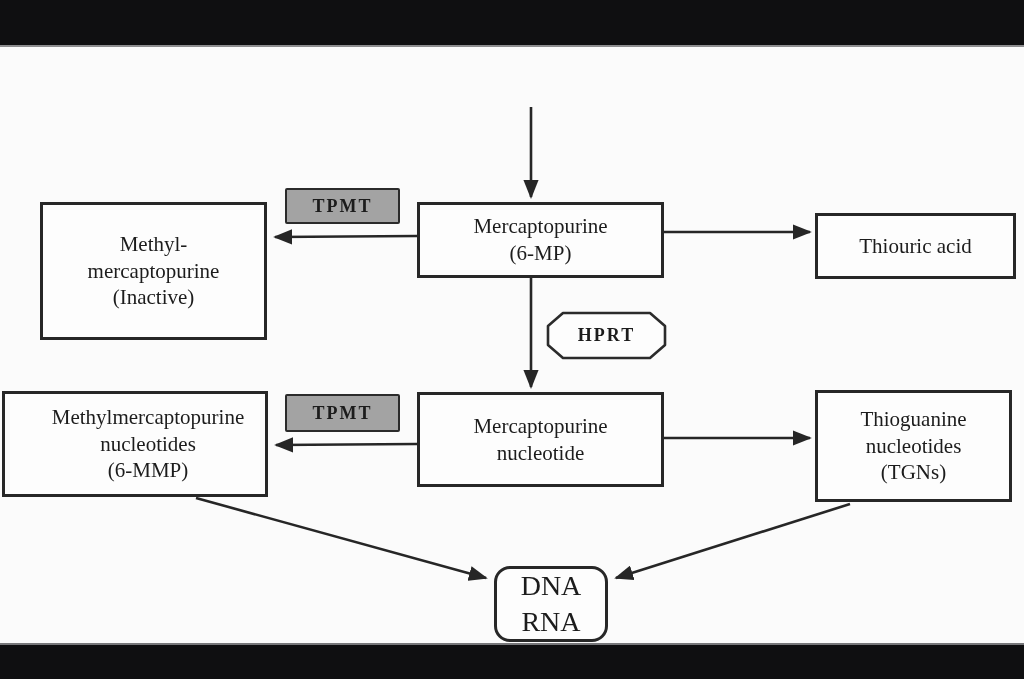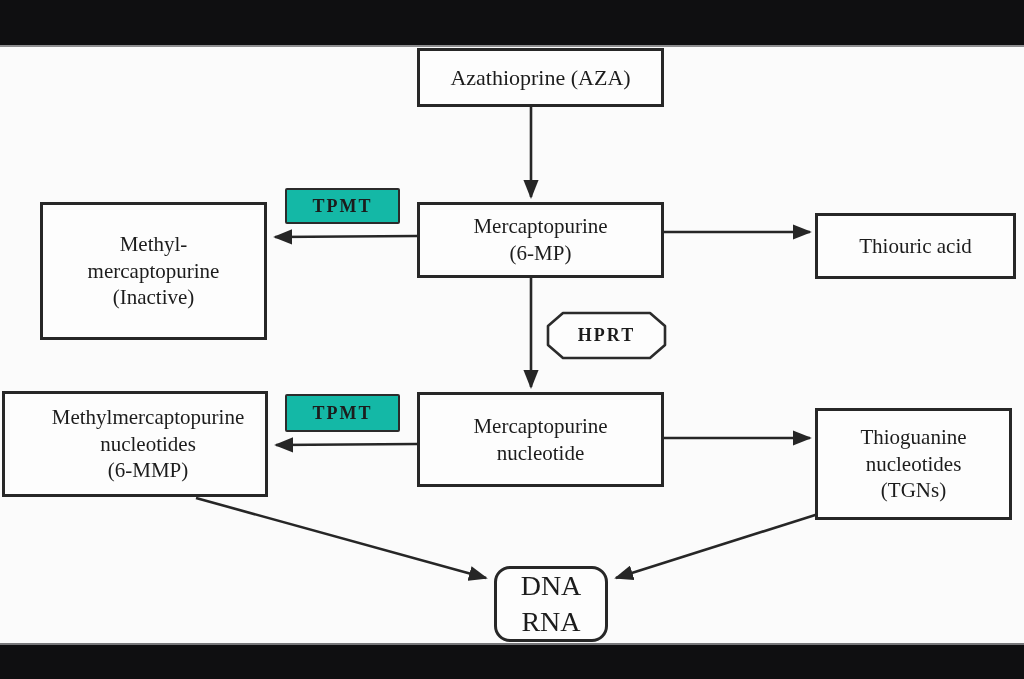--- a/index.html
+++ b/index.html
@@ -43,29 +43,29 @@
     white-space: pre-line;
     font-size: 21px;
     line-height: 1.27;
   }
   .node-aza       { left: 417px; top: 48px;  width: 247px; height: 59px;  font-size: 22px; }
   .node-mp        { left: 417px; top: 202px; width: 247px; height: 76px; }
   .node-methylmp  { left: 40px;  top: 202px; width: 227px; height: 138px; }
   .node-thiouric  { left: 815px; top: 213px; width: 201px; height: 66px; }
   .node-mpn       { left: 417px; top: 392px; width: 247px; height: 95px; }
   .node-mmp       { left: 2px;   top: 391px; width: 266px; height: 106px; padding-left: 26px; }
-  .node-tgn       { left: 815px; top: 390px; width: 197px; height: 112px; margin-top: 18px; }
+  .node-tgn       { left: 815px; top: 390px; width: 197px; height: 112px; }
   .node-dna       { left: 494px; top: 566px; width: 114px; height: 76px; border-radius: 16px; font-size: 28px; border-width: 3px; }
 
   .enzyme {
     position: absolute;
     z-index: 2;
     border: 2.5px solid #2b2b2b;
     border-radius: 2px;
-    background: #14b8a6;
+    background: #a3a3a3;
     color: #1c1c1c;
     display: flex;
     align-items: center;
     justify-content: center;
     font-weight: bold;
     font-size: 18px;
     letter-spacing: 2px;
   }
   .enzyme-tpmt-upper { left: 285px; top: 188px; width: 115px; height: 36px; }
   .enzyme-xo         { left: 683px; top: 184px; width: 77px;  height: 37px; }
@@ -95,21 +95,20 @@
     <line x1="664" y1="232" x2="810" y2="232" stroke="#262626" stroke-width="2.6" marker-end="url(#ah)"></line>
     <line x1="531" y1="278" x2="531" y2="387" stroke="#262626" stroke-width="2.6" marker-end="url(#ah)"></line>
     <line x1="417" y1="444" x2="276" y2="445" stroke="#262626" stroke-width="2.6" marker-end="url(#ah)"></line>
     <line x1="664" y1="438" x2="810" y2="438" stroke="#262626" stroke-width="2.6" marker-end="url(#ah)"></line>
     <line x1="196" y1="498" x2="486" y2="578" stroke="#262626" stroke-width="2.6" marker-end="url(#ah)"></line>
     <line x1="850" y1="504" x2="616" y2="578" stroke="#262626" stroke-width="2.6" marker-end="url(#ah)"></line>
 
     <polygon points="563,313 650,313 665,326 665,345 650,358 563,358 548,345 548,326" fill="#fdfdfd" stroke="#2b2b2b" stroke-width="2.6" stroke-linejoin="round"></polygon>
   </svg>
 
-  <div class="node node-aza">Azathioprine (AZA)</div>
 
   <div class="node node-mp">Mercaptopurine
 (6-MP)</div>
 
   <div class="node node-methylmp">Methyl-
 mercaptopurine
 (Inactive)</div>
 
   <div class="node node-thiouric">Thiouric acid</div>
 

